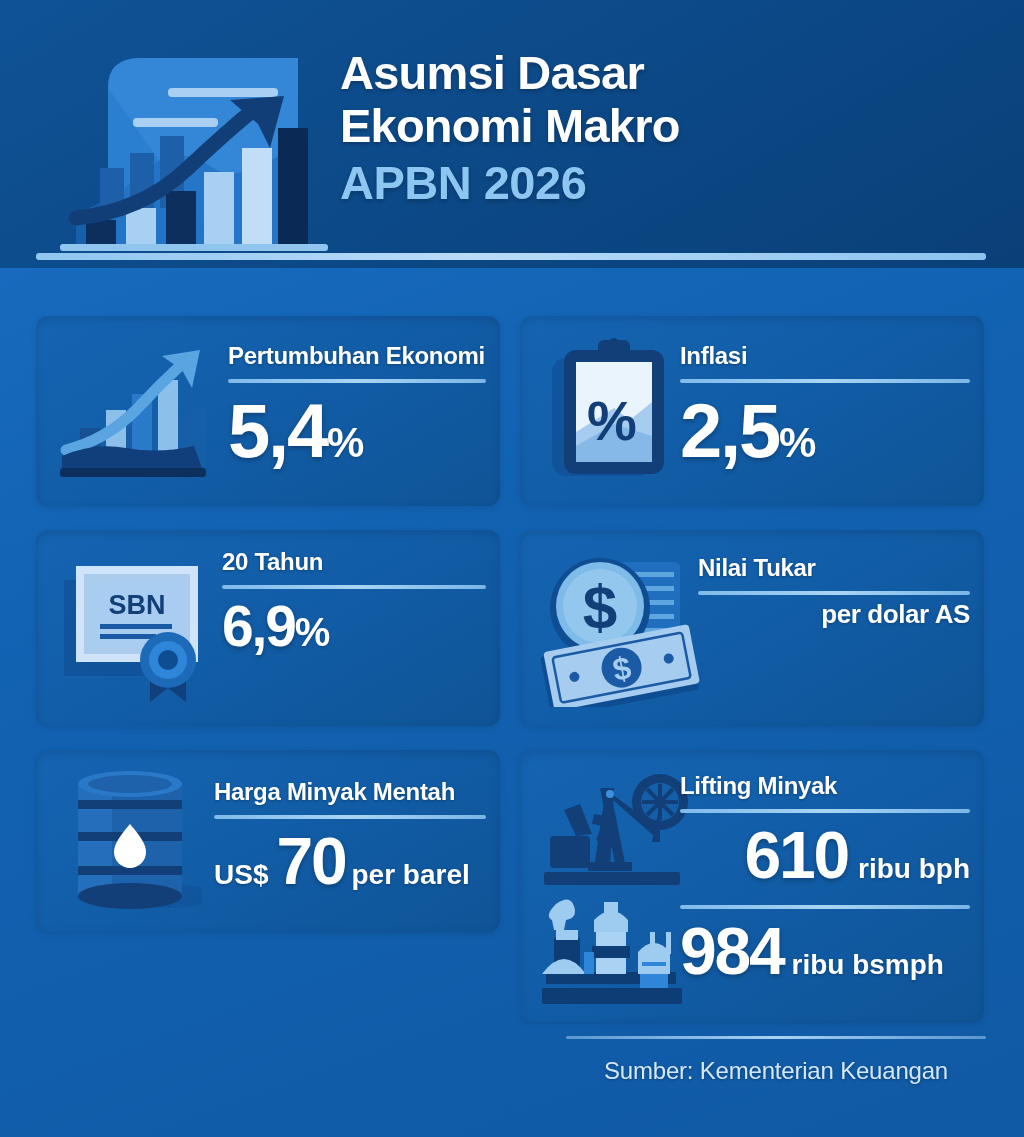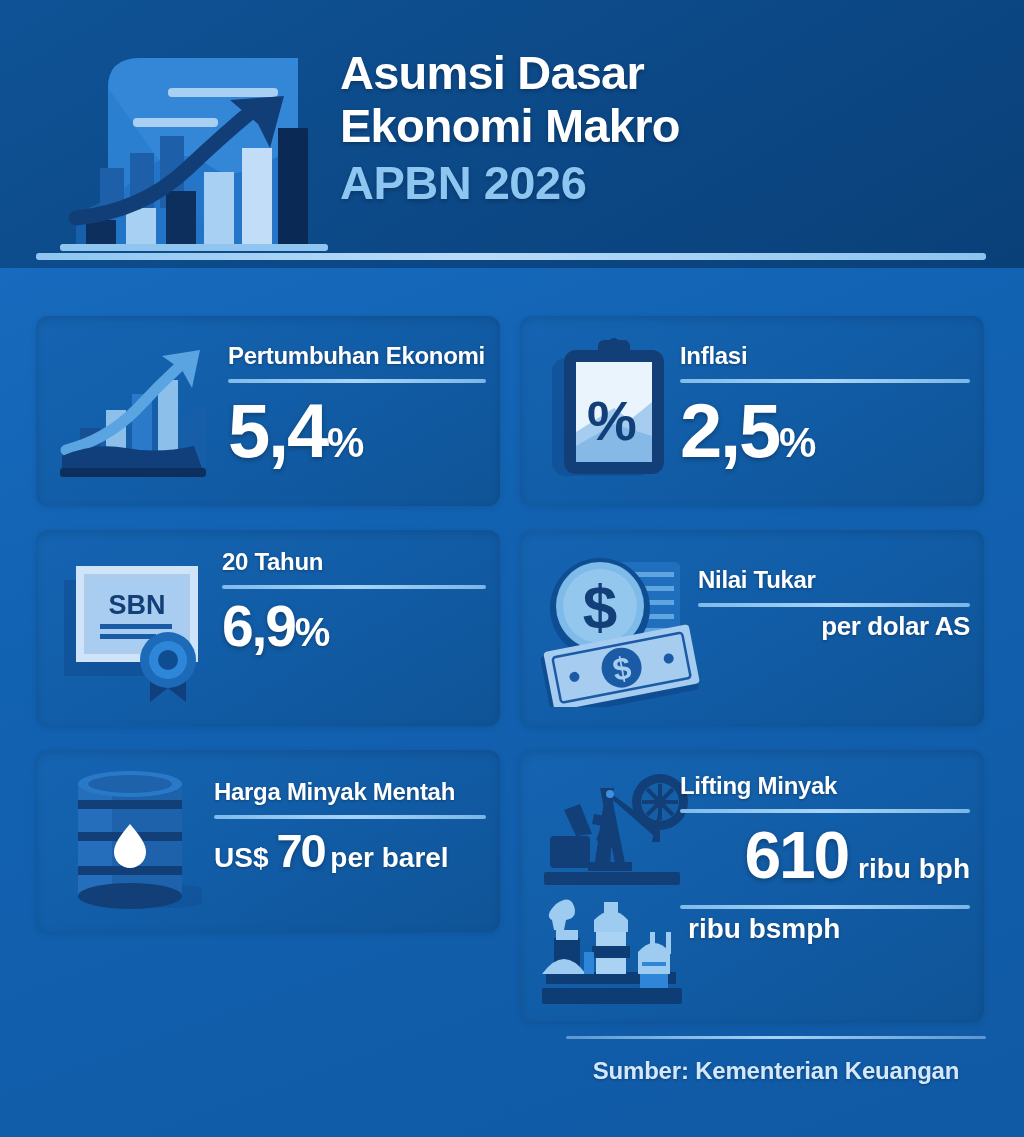--- a/index.html
+++ b/index.html
@@ -74,21 +74,21 @@
   }
 
   
   #footer { position:absolute; left:566px; top:1036px; width:420px; }
   #footer-line {
     height:3px; width:420px; border-radius:2px;
     background:linear-gradient(90deg,rgba(150,200,240,.55),#a7d2f3 50%,rgba(150,200,240,.55));
   }
   #footer-text {
     margin-top:18px; text-align:center; color:#d3e8fa;
-    font-size:24px; font-weight:bold; letter-spacing:-0.2px;
+    font-size:24px; font-weight:normal; letter-spacing:-0.2px;
     text-shadow:0 1px 3px rgba(0,0,0,.30);
   }
 </style>
 </head>
 <body>
 
 <div id="page">
 
   <div id="header">
 
@@ -216,21 +216,21 @@
           <rect x="8" y="90" width="150" height="62" rx="4" fill="#0f4d93"></rect>
           <rect x="12" y="86" width="148" height="60" rx="4" fill="#a6ccef"></rect>
           <rect x="20" y="93" width="132" height="46" rx="3" fill="none" stroke="#1b5ba5" stroke-width="2.5"></rect>
           <circle cx="86" cy="116" r="20" fill="#1b5ba5"></circle>
           <text x="86" y="128" font-family="Liberation Sans, sans-serif" font-size="32" font-weight="bold" fill="#a6ccef" text-anchor="middle">$</text>
           <circle cx="38" cy="116" r="5" fill="#1b5ba5"></circle>
           <circle cx="134" cy="116" r="5" fill="#1b5ba5"></circle>
         </g>
       </svg>
     </div>
-    <div class="card-body" style="left:178px; top:24px; width:272px;margin-top:12px;">
+    <div class="card-body" style="left:178px; top:24px; width:272px;">
       <div class="card-title">Nilai Tukar</div>
       <div class="divider"></div>
       <div class="subnote">per dolar AS</div>
     </div>
   </div>
 
   <div class="card" style="left:36px; top:750px; width:464px; height:182px;">
     <div class="card-icon" style="left:26px; top:16px; width:140px; height:150px;">
       <svg width="140" height="150" viewBox="0 0 140 150">
         <ellipse cx="106" cy="130" rx="46" ry="12" fill="#0f4d93" opacity="0.45"></ellipse>
@@ -243,21 +243,21 @@
         <rect x="16" y="66" width="104" height="9" fill="#123f78"></rect>
         <rect x="16" y="100" width="104" height="9" fill="#123f78"></rect>
         <path d="M68 58 C58 70 52 78 52 86 a16 16 0 0 0 32 0 c0-8-6-16-16-28 Z" fill="#ffffff"></path>
       </svg>
     </div>
     <div class="card-body" style="left:178px; top:28px; width:272px;">
       <div class="card-title">Harga Minyak Mentah</div>
       <div class="divider"></div>
       <div class="valrow" style="justify-content:flex-start;">
         <span class="prefix" style="font-size:28px; margin-right:8px;">US$</span>
-        <span class="bignum" style="font-size:47px;">70</span>
+        <span class="bignum" style="font-size:66px;">70</span>
         <span class="suffix" style="font-size:28px; margin-left:6px;">per barel</span>
       </div>
     </div>
   </div>
 
   <div class="card" style="left:520px; top:750px; width:464px; height:272px;">
     <div class="card-icon" style="left:14px; top:14px; width:156px; height:126px;">
       <svg width="156" height="126" viewBox="0 0 156 126">
         <g fill="#123f78">
           <rect x="10" y="108" width="136" height="13" rx="2"></rect>
@@ -312,20 +312,21 @@
     </div>
     <div class="card-body" style="left:160px; top:22px; width:290px;">
       <div class="card-title">Lifting Minyak</div>
       <div class="divider"></div>
       <div class="valrow" style="justify-content:flex-end; margin-top:2px;">
         <span class="bignum" style="font-size:66px;">610</span>
         <span class="suffix" style="font-size:28px; margin-left:10px;">ribu bph</span>
       </div>
       <div class="divider" style="margin-top:12px;"></div>
       <div class="valrow" style="justify-content:flex-start; margin-top:2px;">
+        <span class="bignum" style="font-size:66px;">984</span>
         <span class="suffix" style="font-size:28px; margin-left:8px;">ribu bsmph</span>
       </div>
     </div>
   </div>
 
   <div id="footer">
     <div id="footer-line"></div>
     <div id="footer-text">Sumber: Kementerian Keuangan</div>
   </div>
 

